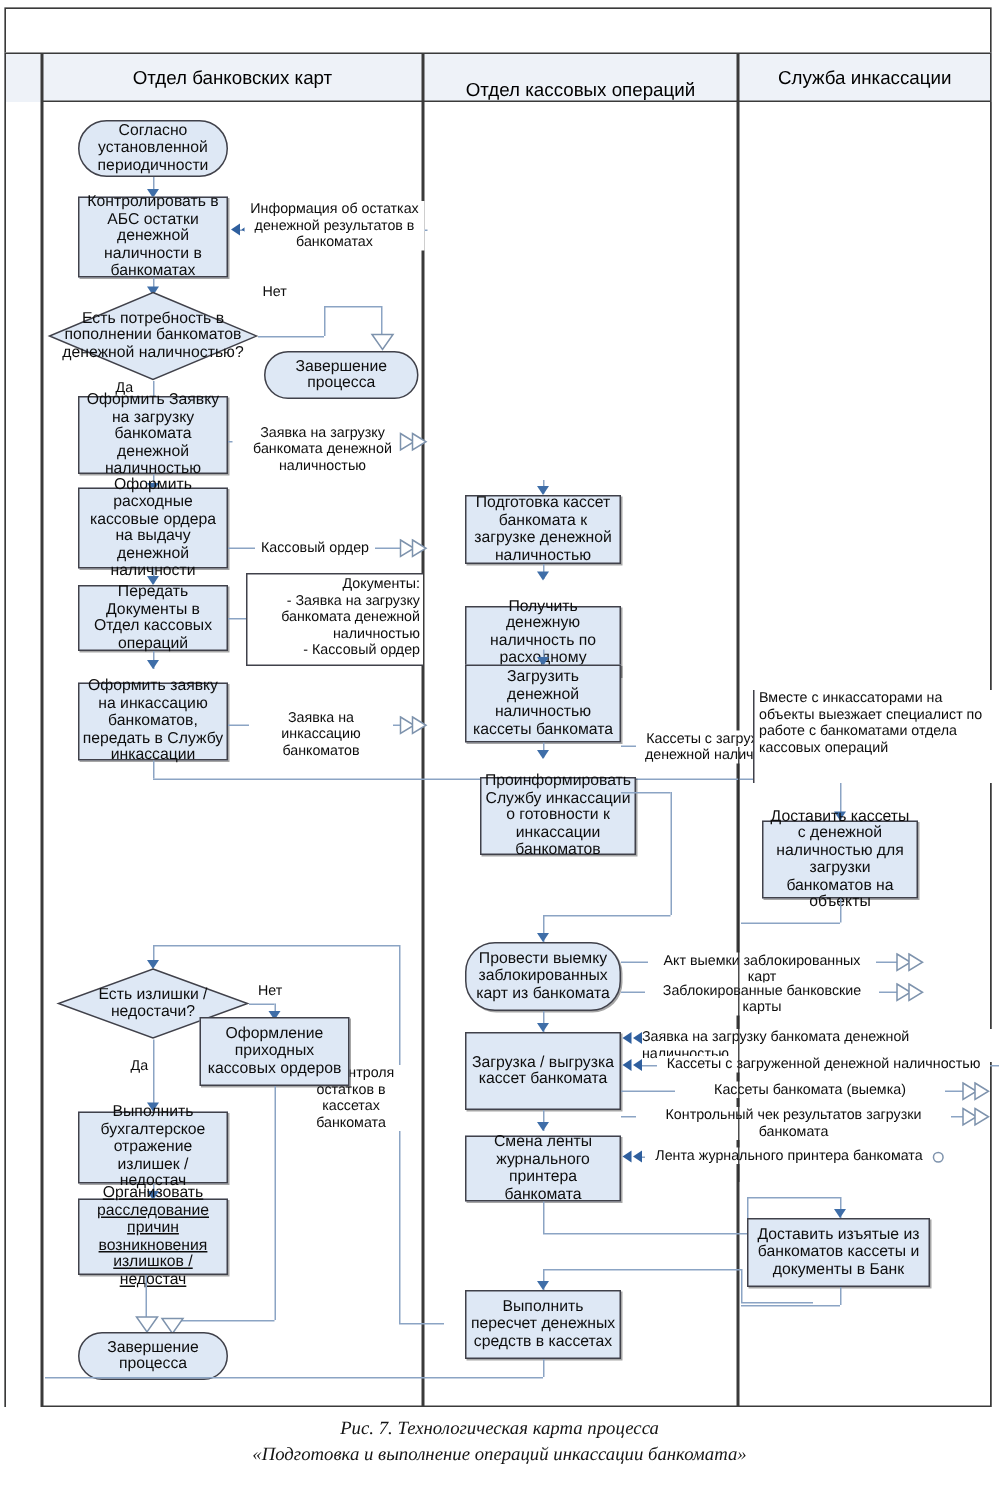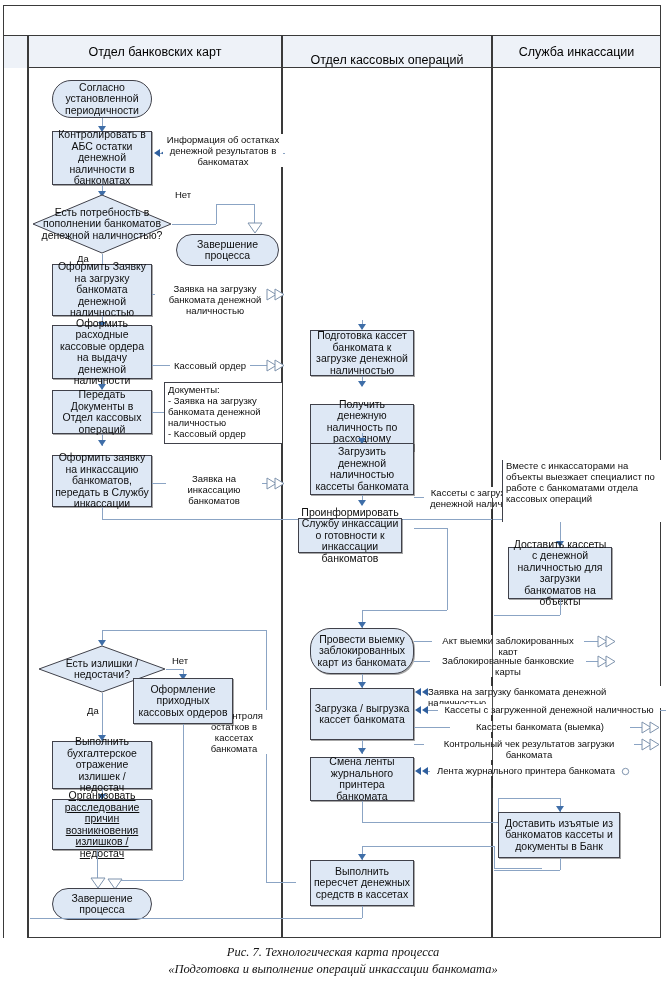--- a/index.html
+++ b/index.html
@@ -30,21 +30,21 @@
   .ln{position:absolute;background:#8ba4c4;}
   .lnh{height:1px;}
   .lnv{width:1px;}
   .lnd{position:absolute;background:#6f7b8d;}
   .lnd.lnv{width:1px;}
 
   .arw-d{position:absolute;width:0;height:0;border-left:4px solid transparent;border-right:4px solid transparent;border-top:6px solid #3f6ea8;}
   .arw-l{position:absolute;width:0;height:0;border-top:4px solid transparent;border-bottom:4px solid transparent;border-right:6px solid #2f5f9e;}
 
   .lbl{position:absolute;font-size:9.5px;line-height:11px;color:#0d0d0d;text-align:center;}
-  .note{position:absolute;font-size:9.5px;line-height:11px;color:#0d0d0d;text-align:left;
+  .note{position:absolute;font-size:9.5px;line-height:11px;color:#0d0d0d;text-align:right;
         border-left:1px solid #40414a;border-top:1px solid #40414a;border-bottom:1px solid #40414a;padding:1px 2px 1px 3px;background:#ffffff;}
   .note-plain{position:absolute;font-size:9.5px;line-height:11px;color:#0d0d0d;text-align:left;border-left:1px solid #40414a;padding:0 2px 0 3px;background:#ffffff;}
   .ylab{position:absolute;font-size:9.5px;color:#0d0d0d;}
 
   .caption{position:absolute;left:0;top:944px;width:666px;text-align:center;font-family:"Liberation Serif", serif;
            font-style:italic;font-size:12.5px;line-height:17px;color:#141414;}
   svg{display:block;overflow:visible;}
 </style>
 </head>
 <body>
@@ -244,21 +244,21 @@
   <div class="ln lnh" style="left:534px;top:497px;width:8px;"></div>
   <div class="lbl" style="left:424px;top:487px;width:116px;background:#fff;">Кассеты с загруженной денежной наличностью</div>
   <svg style="position:absolute;left:540px;top:491px;width:20px;height:13px;">
     <polygon points="1,1 10,6.5 1,12" fill="#ffffff" stroke="#7e93ad" stroke-width="1"></polygon>
     <polygon points="9,1 18,6.5 9,12" fill="#ffffff" stroke="#7e93ad" stroke-width="1"></polygon>
   </svg>
 
   <div class="ln lnv" style="left:362px;top:495px;height:10px;"></div>
   <div class="arw-d" style="left:358px;top:500px;"></div>
 
-  <div class="node proc" style="left:298px;top:518px;width:104px;height:35px;justify-content:flex-end;">
+  <div class="node proc" style="left:320px;top:518px;width:104px;height:52px;justify-content:flex-end;">
     <span>Проинформировать Службу инкассации о готовности к инкассации банкоматов</span>
   </div>
 
   <div class="ln lnh" style="left:414px;top:528px;width:33px;"></div>
   <div class="ln lnv" style="left:447px;top:528px;height:82px;"></div>
   <div class="ln lnh" style="left:362px;top:610px;width:85px;"></div>
   <div class="ln lnv" style="left:362px;top:610px;height:18px;"></div>
   <div class="arw-d" style="left:358px;top:622px;"></div>
 
   <div class="node proc" style="left:310px;top:628px;width:104px;height:46px;border-radius:20px;">

